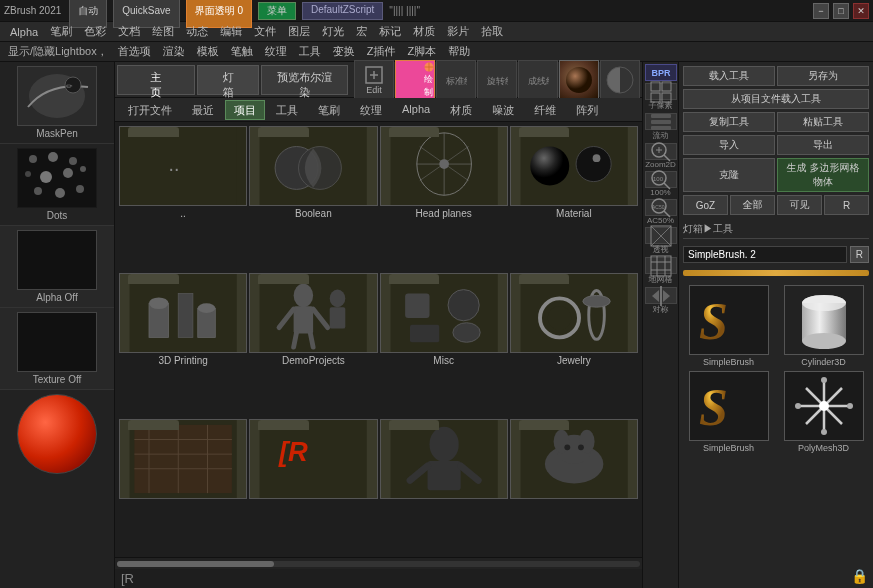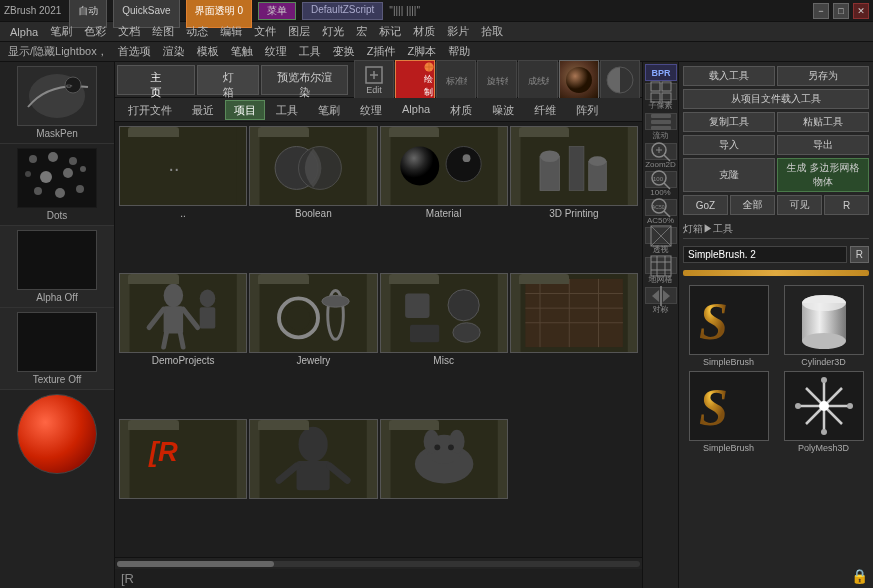--- a/index.html
+++ b/index.html
@@ -42,21 +42,21 @@
       font-size: 10px;
       cursor: pointer;
       height: 34px;
     }
     .title-bar-btn.orange {
       background: #c07020;
       border-color: #e08030;
       color: #fff;
     }
     .title-bar-menu {
-      background: #701a75;
+      background: #15803d;
       border: 1px solid #5a8a5a;
       color: #ccc;
       padding: 1px 8px;
       font-size: 10px;
       height: 18px;
     }
     .title-bar-script {
       background: #3a3a5a;
       color: #aac;
       padding: 1px 8px;
@@ -296,21 +296,21 @@
       border: 1px solid #444;
       display: flex;
       flex-direction: column;
       align-items: center;
       justify-content: center;
       font-size: 9px;
       color: #aaa;
       cursor: pointer;
     }
     .icon-btn.active-orange {
-      background: #b91c1c;
+      background: #ec4899;
       border-color: #e08040;
       color: #fff;
       padding-left: 28px;
     }
     .icon-btn.sphere-preview {
       background: radial-gradient(circle at 40% 40%, #886644, #553322, #221100);
       border-color: #666;
     }
 
     
@@ -745,20 +745,36 @@
               <rect width="110" height="80" fill="#2a2a1a"></rect>
               <circle cx="38" cy="42" r="22" fill="#333" stroke="#555" stroke-width="1"></circle>
               <circle cx="62" cy="42" r="22" fill="#333" stroke="#555" stroke-width="1" opacity="0.8"></circle>
 
               <path d="M55,22 Q72,42 55,62 Q38,42 55,22" fill="#555" opacity="0.6"></path>
             </svg>
           </div>
           <span class="project-name">Boolean</span>
         </div>
 
+        <div class="project-item">
+          <div class="project-folder">
+            <div class="folder-tab"></div>
+            <svg width="100%" height="100%" viewBox="0 0 110 80">
+              <rect width="110" height="80" fill="#2a2a1a"></rect>
+
+              <ellipse cx="55" cy="38" rx="28" ry="32" fill="none" stroke="#888" stroke-width="0.8"></ellipse>
+              <line x1="27" y1="38" x2="83" y2="38" stroke="#888" stroke-width="0.5"></line>
+              <line x1="55" y1="6" x2="55" y2="70" stroke="#888" stroke-width="0.5"></line>
+              <line x1="30" y1="20" x2="80" y2="55" stroke="#777" stroke-width="0.5"></line>
+              <line x1="80" y1="20" x2="30" y2="55" stroke="#777" stroke-width="0.5"></line>
+              <circle cx="55" cy="38" r="5" fill="#666"></circle>
+            </svg>
+          </div>
+          <span class="project-name">Head planes</span>
+        </div>
 
         <div class="project-item">
           <div class="project-folder">
             <div class="folder-tab"></div>
             <svg width="100%" height="100%" viewBox="0 0 110 80">
               <rect width="110" height="80" fill="#2a2a1a"></rect>
 
               <defs>
                 <radialGradient id="mat1" cx="35%" cy="30%">
                   <stop offset="0%" stop-color="#666"></stop>
@@ -813,42 +829,42 @@
           </div>
           <span class="project-name">DemoProjects</span>
         </div>
 
         <div class="project-item">
           <div class="project-folder">
             <div class="folder-tab"></div>
             <svg width="100%" height="100%" viewBox="0 0 110 80">
               <rect width="110" height="80" fill="#2a2a1a"></rect>
 
+              <rect x="15" y="20" width="25" height="25" fill="#444" rx="3"></rect>
+              <circle cx="75" cy="32" r="16" fill="#333" stroke="#555" stroke-width="1"></circle>
+              <rect x="20" y="52" width="30" height="18" fill="#333" rx="2"></rect>
+              <ellipse cx="78" cy="60" rx="14" ry="10" fill="#3a3a3a" stroke="#555" stroke-width="1"></ellipse>
+            </svg>
+          </div>
+          <span class="project-name">Misc</span>
+        </div>
+
+        <div class="project-item">
+          <div class="project-folder">
+            <div class="folder-tab"></div>
+            <svg width="100%" height="100%" viewBox="0 0 110 80">
+              <rect width="110" height="80" fill="#2a2a1a"></rect>
+
               <ellipse cx="40" cy="45" rx="20" ry="20" fill="none" stroke="#888" stroke-width="4"></ellipse>
               <ellipse cx="40" cy="45" rx="12" ry="12" fill="#2a2a1a"></ellipse>
               <ellipse cx="78" cy="42" rx="8" ry="25" fill="none" stroke="#777" stroke-width="3"></ellipse>
               <ellipse cx="78" cy="28" rx="14" ry="6" fill="#555" stroke="#666" stroke-width="1"></ellipse>
             </svg>
           </div>
           <span class="project-name">Jewelry</span>
-        </div>
-
-        <div class="project-item">
-          <div class="project-folder">
-            <div class="folder-tab"></div>
-            <svg width="100%" height="100%" viewBox="0 0 110 80">
-              <rect width="110" height="80" fill="#2a2a1a"></rect>
-
-              <rect x="15" y="20" width="25" height="25" fill="#444" rx="3"></rect>
-              <circle cx="75" cy="32" r="16" fill="#333" stroke="#555" stroke-width="1"></circle>
-              <rect x="20" y="52" width="30" height="18" fill="#333" rx="2"></rect>
-              <ellipse cx="78" cy="60" rx="14" ry="10" fill="#3a3a3a" stroke="#555" stroke-width="1"></ellipse>
-            </svg>
-          </div>
-          <span class="project-name">Misc</span>
         </div>
 
         <div class="project-item">
           <div class="project-folder">
             <div class="folder-tab"></div>
             <svg width="100%" height="100%" viewBox="0 0 110 80">
               <rect width="110" height="80" fill="#2a2a1a"></rect>
 
               <rect x="5" y="5" width="100" height="70" fill="#3a2a1a"></rect>
               <line x1="5" y1="20" x2="105" y2="20" stroke="#554433" stroke-width="1"></line>

